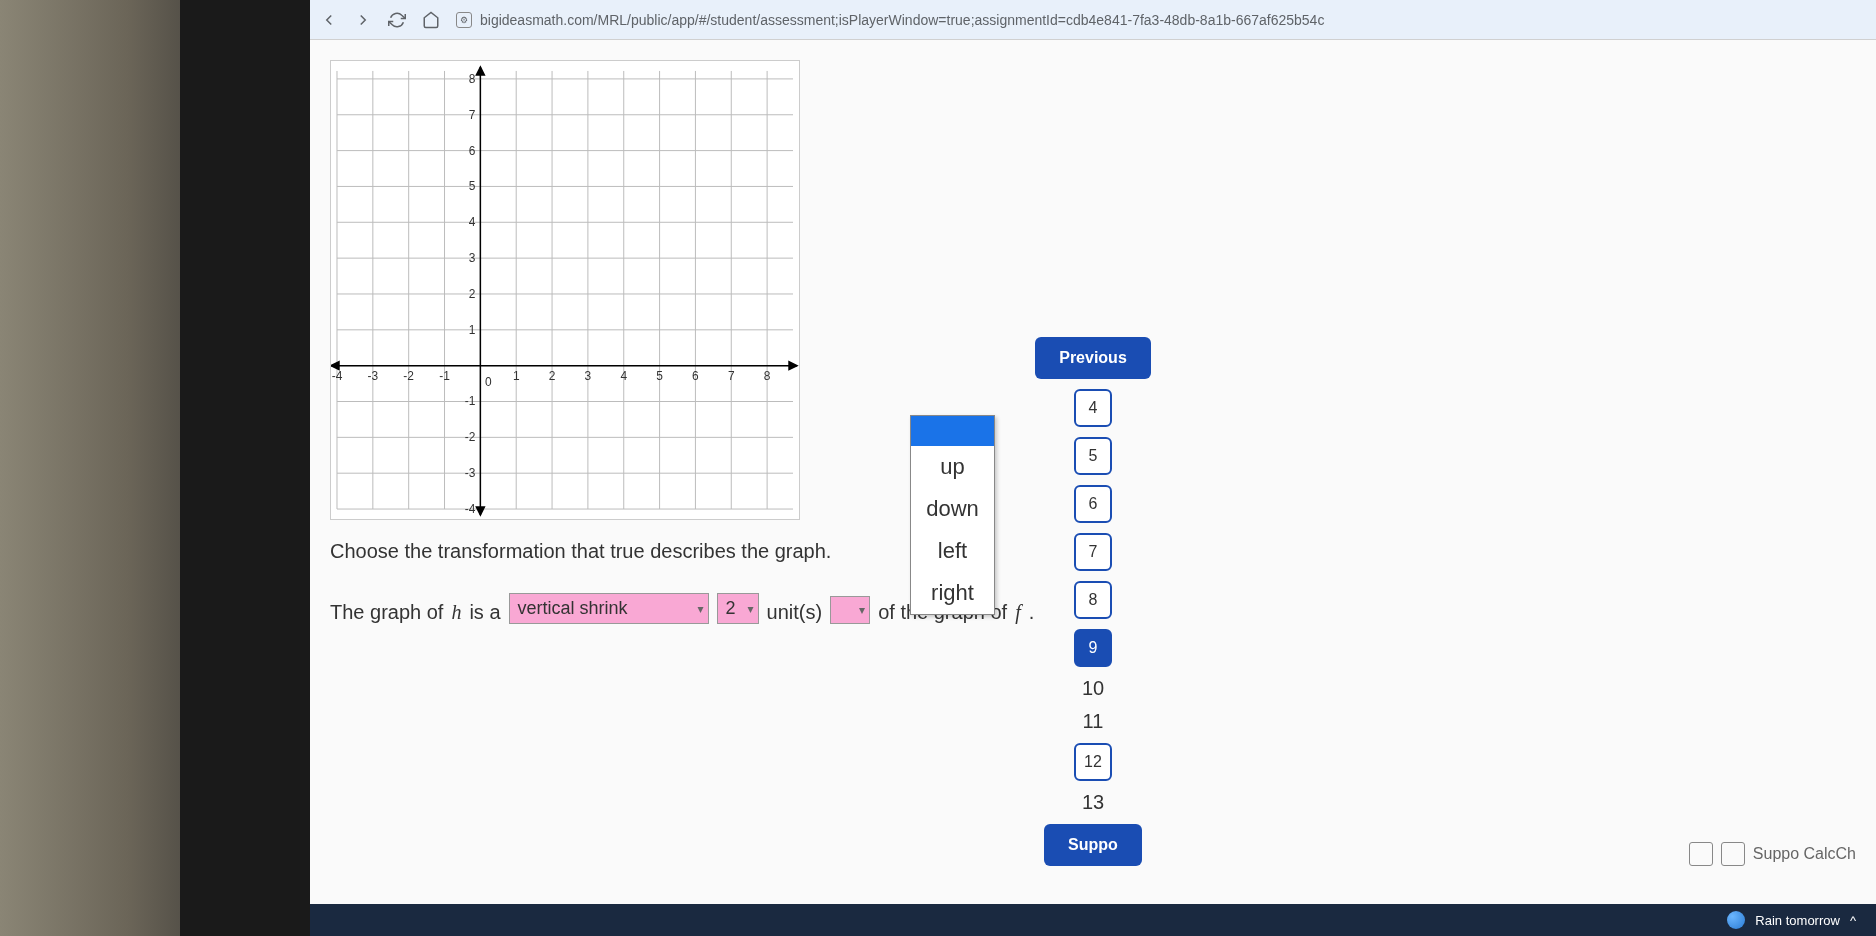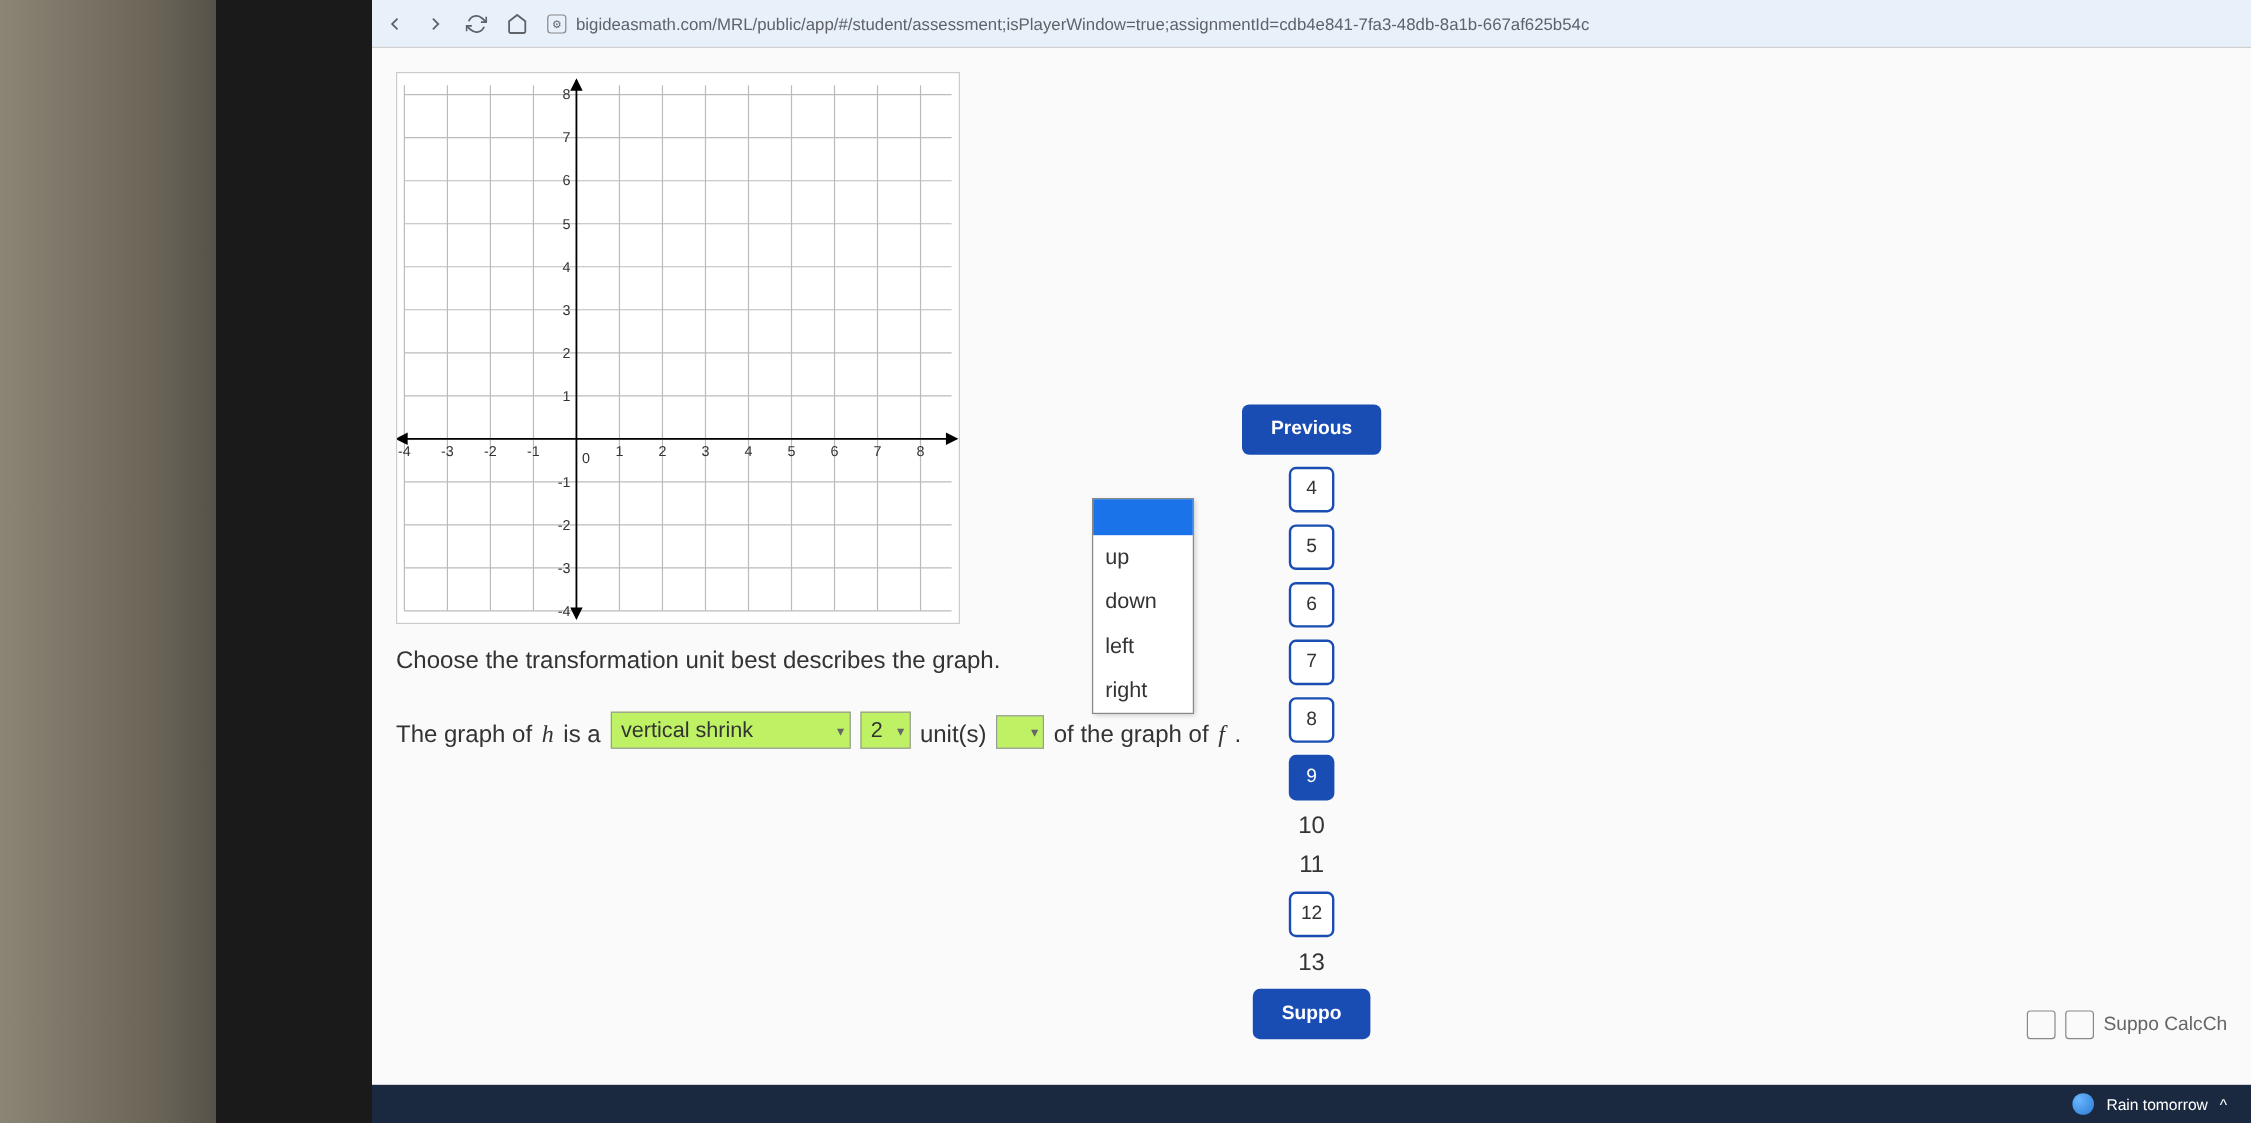--- a/index.html
+++ b/index.html
@@ -95,21 +95,21 @@
       display: flex;
       align-items: flex-end;
       gap: 8px;
       font-size: 20px;
       color: #333;
     }
     .select-box {
       border: 1px solid #999;
       padding: 4px 22px 4px 8px;
       font-size: 18px;
-      background: #bef264;
+      background: #f9a8d4;
       position: relative;
       min-height: 28px;
       display: inline-flex;
       align-items: center;
     }
     .select-box::after {
       content: '▾';
       position: absolute;
       right: 4px;
       font-size: 12px;
@@ -121,23 +121,24 @@
       position: absolute;
       left: 600px;
       top: 375px;
       background: #fff;
       border: 1px solid #888;
       width: 85px;
       box-shadow: 2px 2px 4px rgba(0,0,0,0.2);
     }
     .dropdown-option {
       padding: 8px 10px;
-      font-size: 18px;
+      font-size: 22px;
       color: #333;
       cursor: pointer;
+      text-align: center;
     }
     .dropdown-option.selected {
       background: #1a73e8;
       color: #fff;
       height: 30px;
     }
     .nav-bar {
       position: absolute;
       bottom: 70px;
       left: 20px;
@@ -318,21 +319,21 @@
           <text x="145" y="58">7</text>
           <text x="145" y="22">8</text>
           <text x="145" y="346">-1</text>
           <text x="145" y="382">-2</text>
           <text x="145" y="418">-3</text>
           <text x="145" y="454">-4</text>
         </g>
       </svg>
     </div>
 
-    <div class="question-text">Choose the transformation unit best describes the graph.</div>
+    <div class="question-text">Choose the transformation that true describes the graph.</div>
 
     <div class="answer-row">
       <span>The graph of </span>
       <span class="italic">h</span>
       <span> is a </span>
       <div class="select-box select-med">
         <span>vertical shrink</span>
       </div>
       <div class="select-box select-small">
         <span>2</span>

